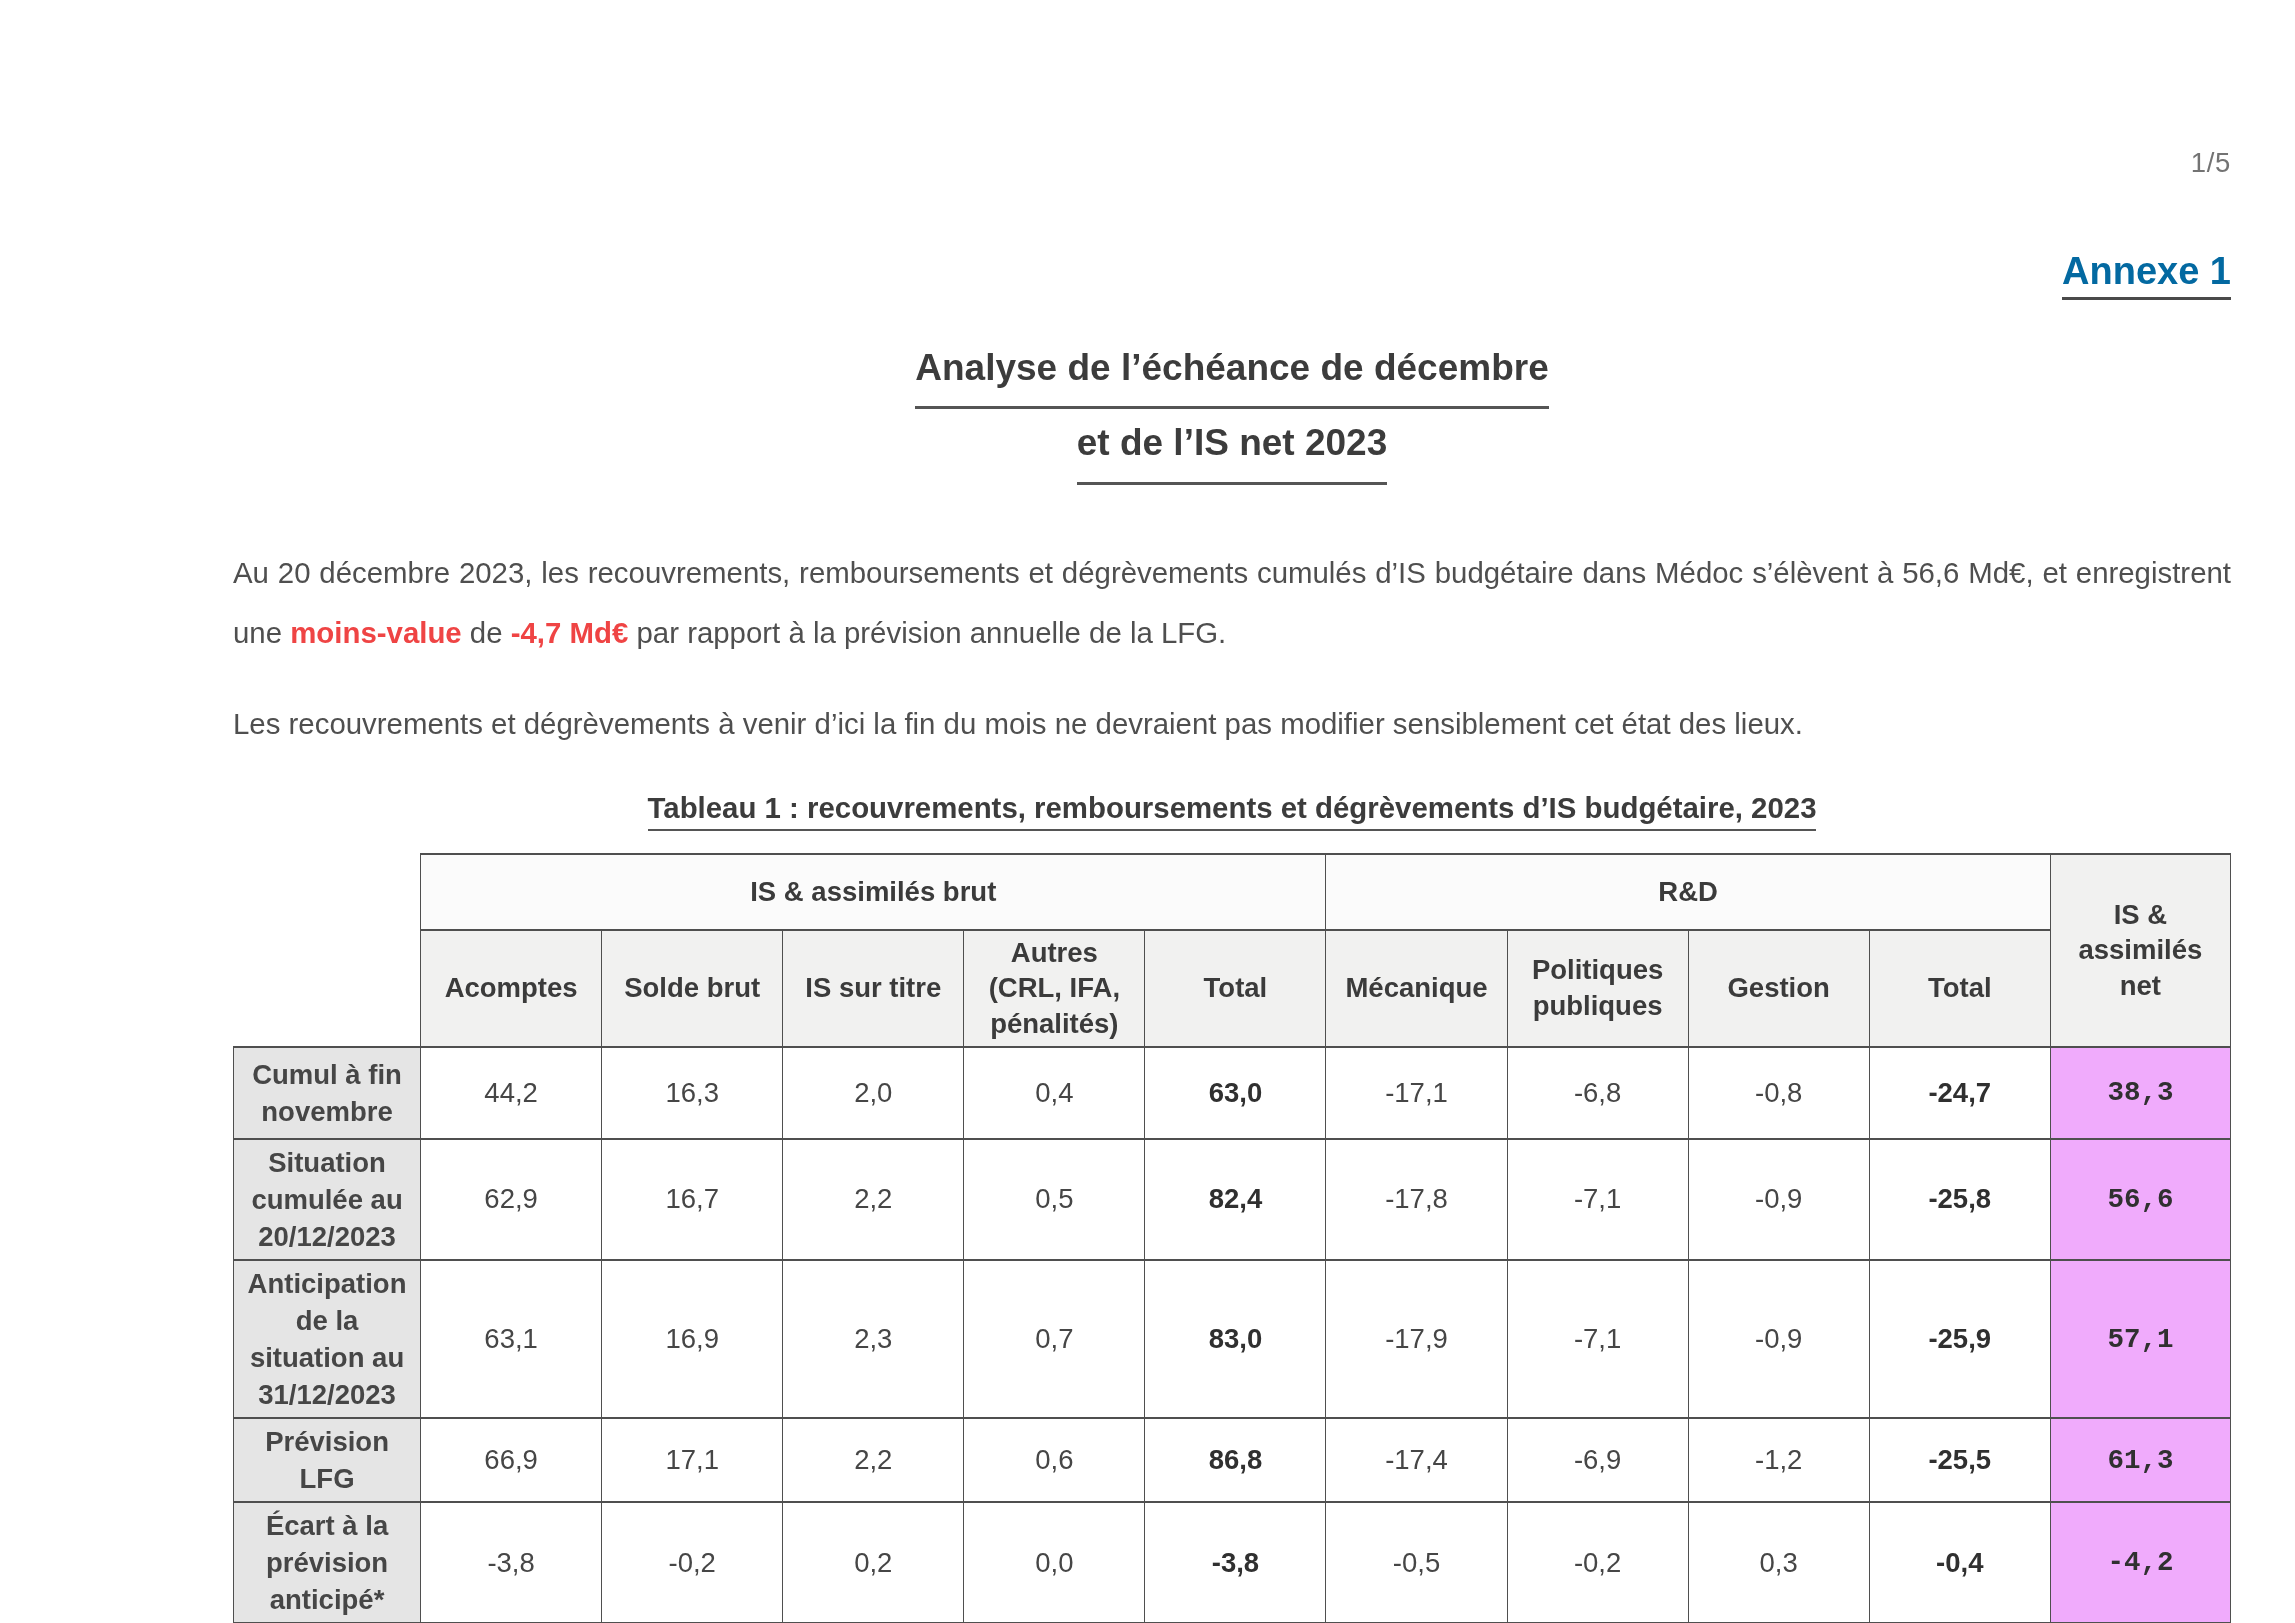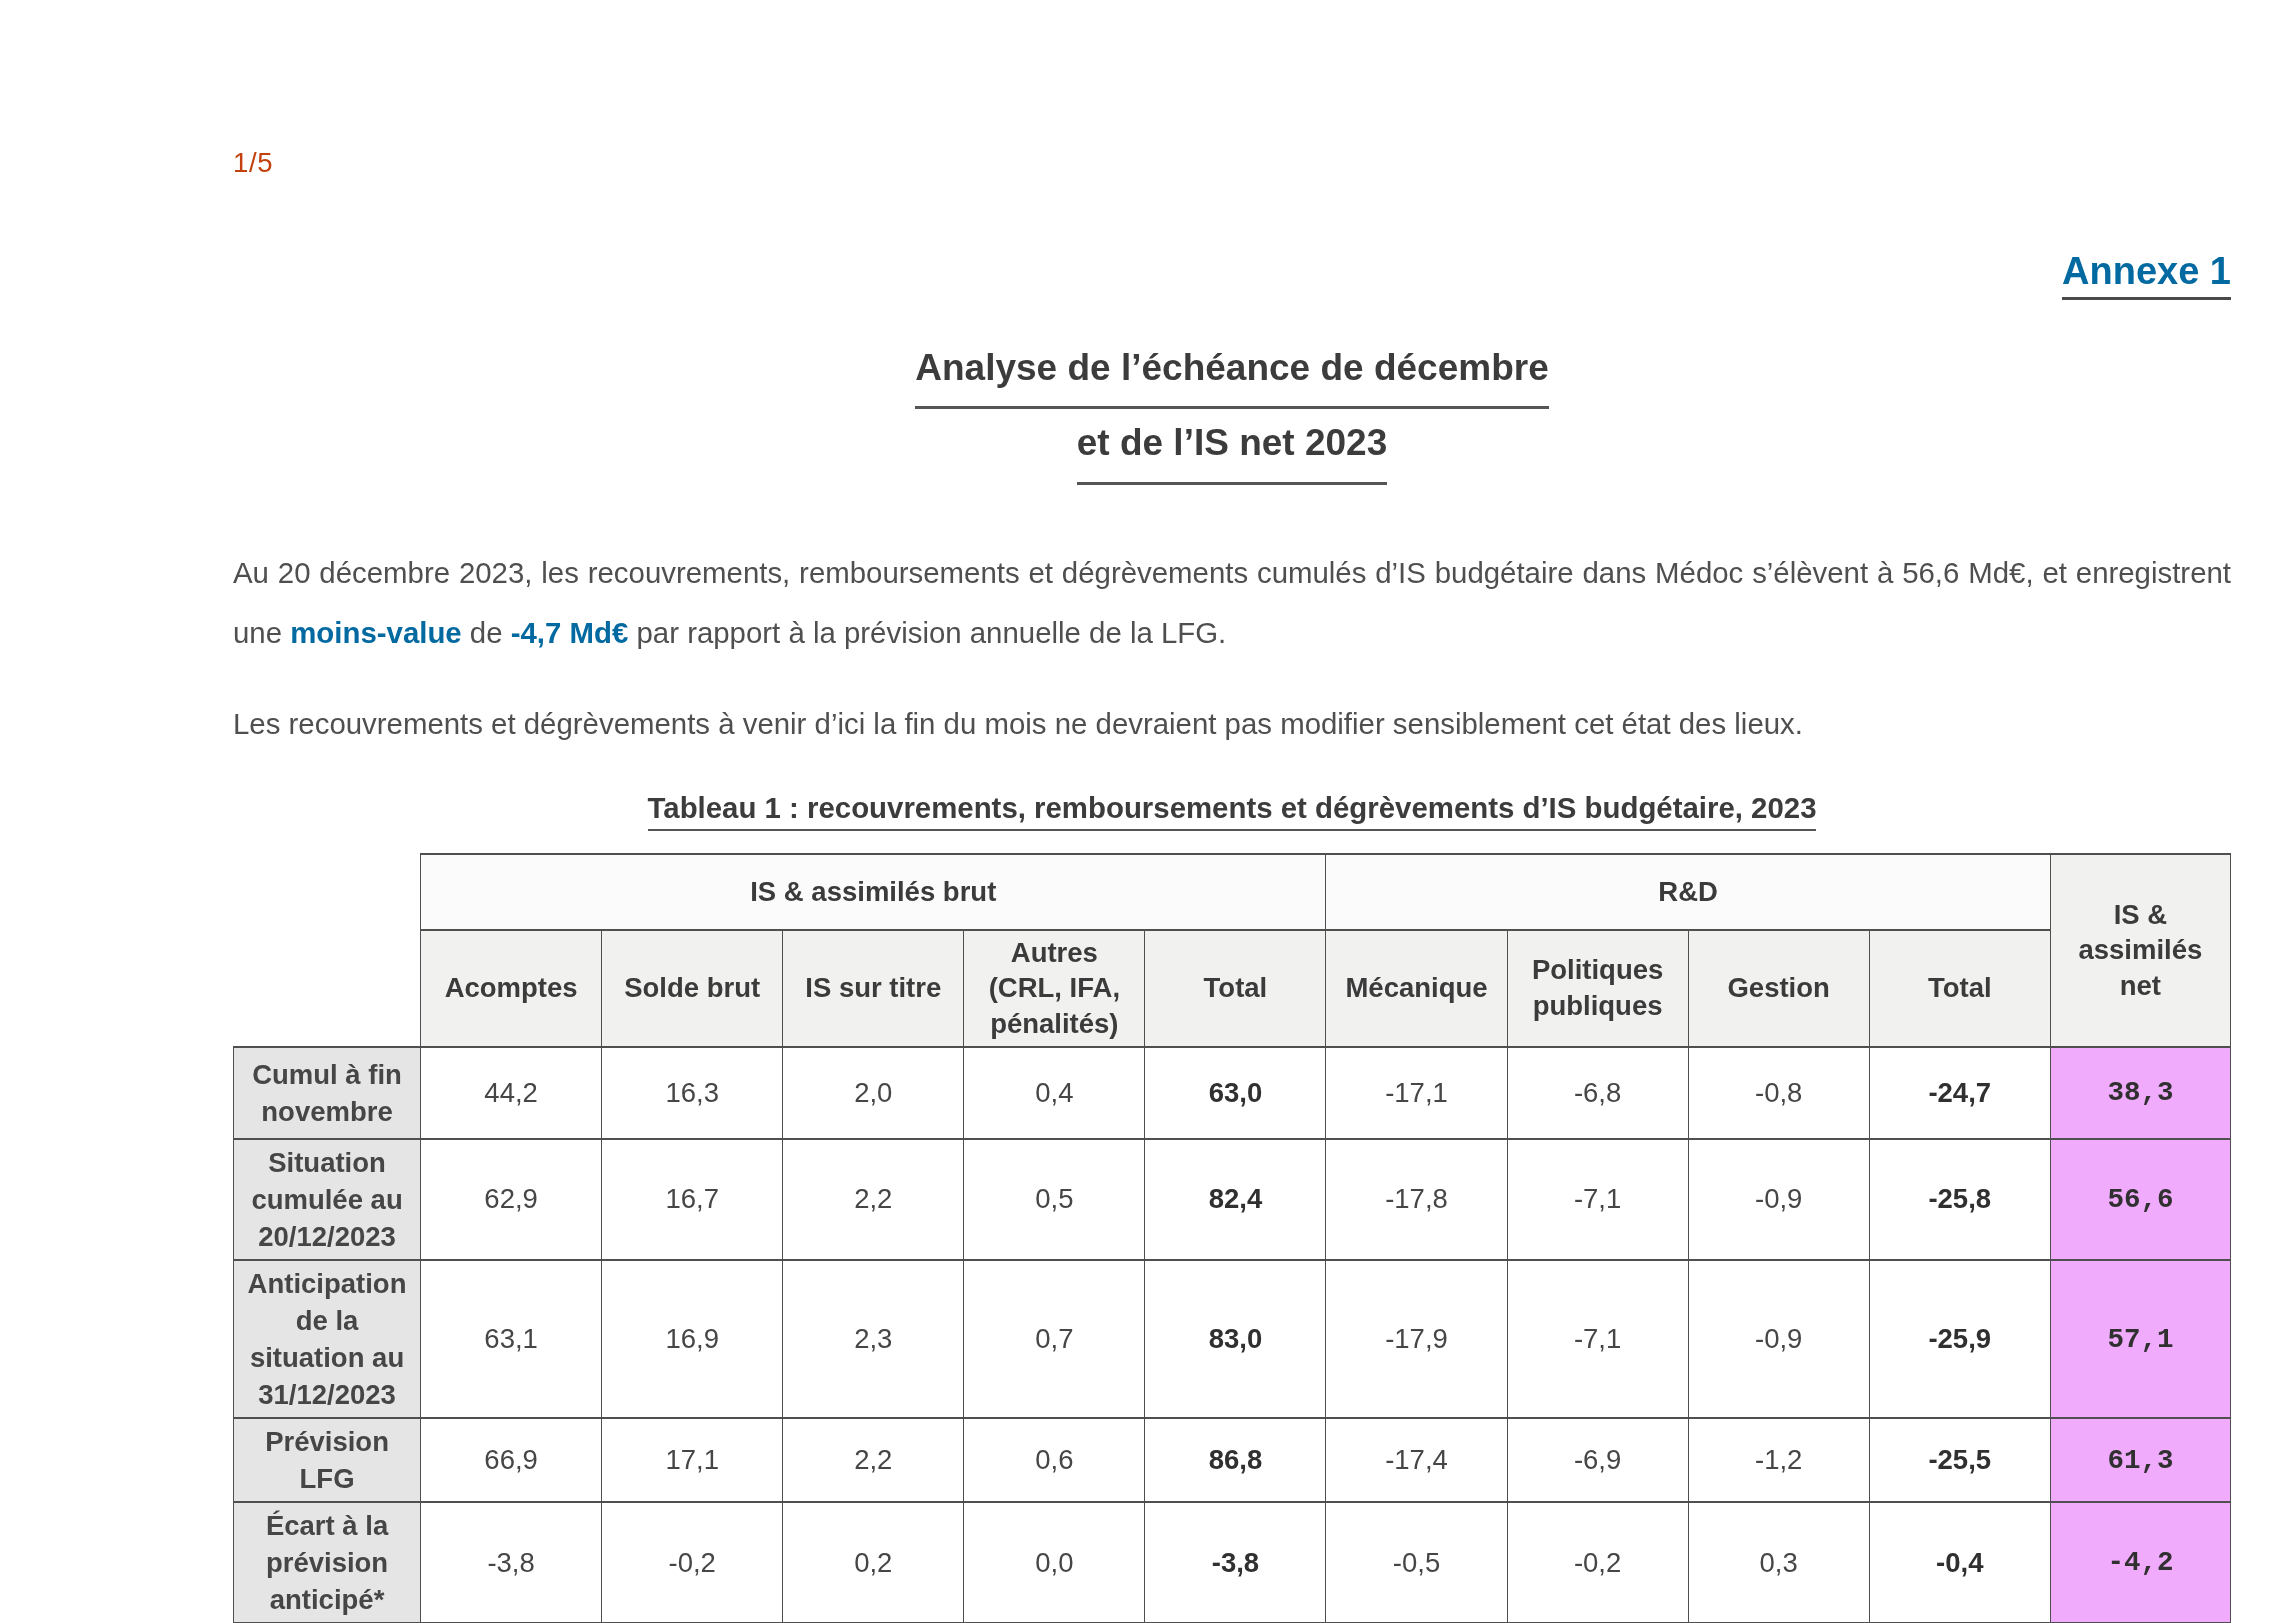--- a/index.html
+++ b/index.html
@@ -15,23 +15,23 @@
     position: relative;
     overflow: hidden;
   }
   .page {
     box-sizing: border-box;
     width: 2295px;
     height: 1623px;
     padding: 147px 64px 0 233px;
   }
   .page-number {
-    text-align: left;
+    text-align: right;
     font-size: 27.5px;
-    color: #c2410c;
+    color: #737373;
     letter-spacing: 0.7px;
   }
   .annexe-row {
     text-align: right;
     margin-top: 71px;
   }
   .annexe {
     display: inline-block;
     font-size: 38px;
     font-weight: bold;
@@ -51,21 +51,21 @@
     display: inline-block;
     border-bottom: 3.3px solid #555555;
     padding-bottom: 3.9px;
   }
   .para {
     font-size: 29.4px;
     line-height: 2.05;
     color: #4f4f4f;
     margin: 0;
   }
-  .para b { color: #0369a1; }
+  .para b { color: #ef4444; }
   .p1 { margin-top: 58px; text-align: justify; }
   .p2 { margin-top: 31px; }
   .table-caption-row {
     text-align: center;
     margin-top: 37px;
   }
   .table-caption {
     display: inline-block;
     font-size: 29.4px;
     font-weight: bold;

